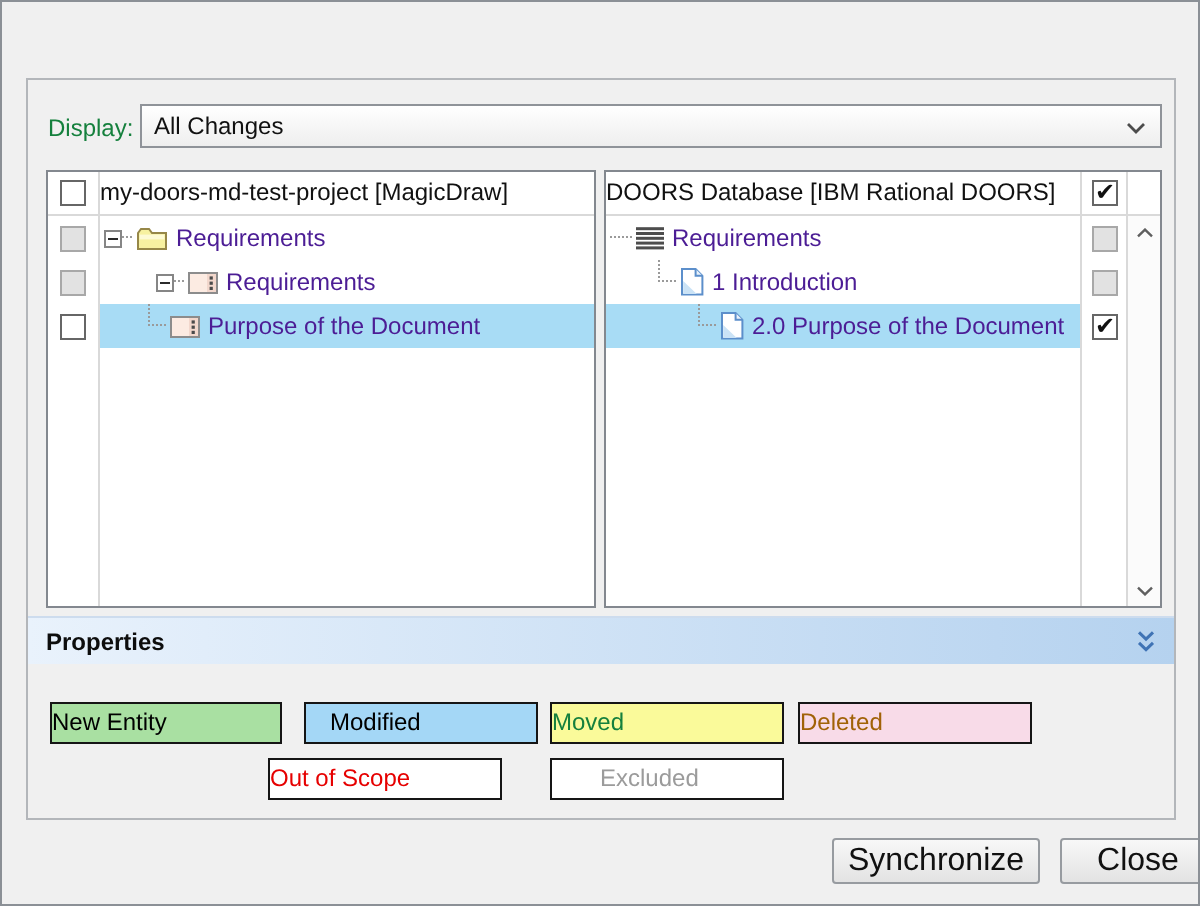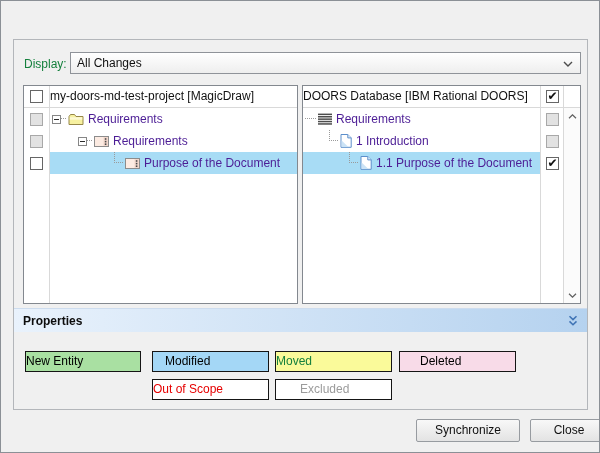--- a/index.html
+++ b/index.html
@@ -25,21 +25,21 @@
   .panel-right{left:301px;width:279px;}
   .cb-col{width:25px;flex:none;display:flex;flex-direction:column;}
   .cb-col-left{border-right:1px solid #d9d9d9;}
   .cb-col-right{width:22px;border-left:1px solid #d9d9d9;}
   .cb-cell{height:22px;flex:none;display:flex;align-items:center;justify-content:center;box-sizing:border-box;}
   .hdr-cell{border-bottom:1px solid #d9d9d9;}
   .tree-area{flex:1;min-width:0;display:flex;flex-direction:column;}
   .tree-hdr{height:22px;flex:none;line-height:21px;text-align:left;font-size:12px;color:#111;border-bottom:1px solid #d9d9d9;box-sizing:border-box;white-space:nowrap;overflow:hidden;}
   .trow{height:22px;flex:none;display:flex;align-items:center;font-size:12px;color:#4c1d95;white-space:nowrap;box-sizing:border-box;}
   .tlabel{margin-left:4px;}
-  .lvl0{padding-left:2px;}  .lvl1{padding-left:28px;}  .lvl2{padding-left:64px;}
+  .lvl0{padding-left:2px;}  .lvl1{padding-left:28px;}  .lvl2{padding-left:24px;}
   .rlvl0{padding-left:2px;} .rlvl1{padding-left:26px;} .rlvl2{padding-left:46px;}
   .icon{flex:none;display:inline-flex;margin-left:2px;}
   .toggle{position:relative;width:9px;height:9px;border:1px solid #868686;background:#fff;box-sizing:border-box;flex:none;}
   .toggle::after{content:"";position:absolute;left:1px;right:1px;top:3px;border-top:1px solid #2b2b2b;}
   .hdash{width:5px;height:1px;border-top:1px dotted #9a9a9a;flex:none;}
   .hdots{width:11px;height:1px;border-top:1px dotted #9a9a9a;flex:none;}
   .elbow{align-self:flex-start;width:9px;height:11px;border-left:1px dotted #9a9a9a;border-bottom:1px dotted #9a9a9a;box-sizing:border-box;flex:none;}
   .checkbox{width:13px;height:13px;border:1px solid #666;background:#fff;box-sizing:border-box;position:relative;flex:none;}
   .checkbox.disabled{background:#e2e2e2;border-color:#a8a8a8;}
   .checkbox.checked::after{content:"\2714";position:absolute;left:0;top:-2px;width:12px;text-align:center;font-size:12px;color:#101010;}
@@ -54,25 +54,25 @@
   .props-bar{position:absolute;left:13px;top:307px;width:573px;height:24px;background:linear-gradient(to right,#e9f2fc,#b5d2ef);display:flex;align-items:center;box-sizing:border-box;border-top:1px solid #cddcee;}
   .props-label{font-size:12px;font-weight:bold;color:#0d0d0d;padding-left:9px;}
   .props-chevron{position:absolute;right:9px;top:6px;}
 
   
   .chip{position:absolute;height:21px;border:1px solid #151515;box-sizing:border-box;text-align:left;line-height:19px;font-size:12px;}
   .chip-ne{left:24px;top:350px;width:116px;}
   .chip-mod{left:151px;top:350px;width:117px;padding-left:12px;}
   .chip-mov{left:274px;top:350px;width:117px;}
   .chip-del{left:398px;top:350px;width:117px;}
-  .chip-oos{left:151px;top:378px;width:117px;}
+  .chip-oos{left:133px;top:378px;width:117px;}
   .chip-exc{left:274px;top:378px;width:117px;padding-left:24px;}
 
   
-  .win-btn{position:absolute;top:418px;height:23px;border:1px solid #979ba0;border-radius:2px;background:linear-gradient(#f8f8f8,#e3e3e3);box-sizing:border-box;text-align:center;line-height:21px;font-size:12px;color:#111;}
+  .win-btn{position:absolute;top:418px;height:23px;border:1px solid #979ba0;border-radius:2px;background:linear-gradient(#f8f8f8,#e3e3e3);box-sizing:border-box;text-align:center;line-height:21px;font-size:16px;color:#111;}
   .btn-sync{left:415px;width:104px;}
   .btn-close{left:529px;width:78px;}
 </style>
 </head>
 <body>
 
 <div class="dialog">
 
 
   <div class="content-frame"></div>
@@ -174,21 +174,21 @@
       </div>
       <div class="trow rlvl2" style="background-color: rgb(168, 220, 245);">
         <span class="elbow"></span>
         <span class="icon">
           <svg width="12" height="14" viewBox="0 0 12 14">
             <path d="M1 0.5 H7.8 L11.2 3.9 V13.3 H1 Z" fill="#ffffff" stroke="#5c8fcb"></path>
             <path d="M1.6 13 L1.6 6.5 L8.4 13 Z" fill="#cbe3f6"></path>
             <path d="M7.8 0.5 V3.9 H11.2" fill="#e9f2fb" stroke="#5c8fcb"></path>
           </svg>
         </span>
-        <span class="tlabel">1.1 Purpose of the Document</span>
+        <span class="tlabel">2.0 Purpose of the Document</span>
       </div>
     </div>
     <div class="cb-col cb-col-right">
       <div class="cb-cell hdr-cell">
           <span class="checkbox checked"></span>
         </div>
       <div class="cb-cell">
           <span class="checkbox disabled"></span>
         </div>
       <div class="cb-cell">
@@ -217,20 +217,20 @@
   <div class="props-bar">
     <span class="props-label">Properties</span>
     <svg class="props-chevron" width="10" height="12" viewBox="0 0 10 12">
       <path d="M1.5 1.2 L5 4.6 L8.5 1.2 M1.5 6.4 L5 9.8 L8.5 6.4" stroke="#3f73b5" stroke-width="1.5" fill="none"></path>
     </svg>
   </div>
 
   <div class="chip chip-ne" style="background-color: rgb(169, 224, 162); color: rgb(0, 0, 0);">New Entity</div>
   <div class="chip chip-mod" style="background-color: rgb(164, 215, 246); color: rgb(0, 0, 0);">Modified</div>
   <div class="chip chip-mov" style="background-color: rgb(250, 250, 154); color: #15803d;">Moved</div>
-  <div class="chip chip-del" style="background-color: rgb(248, 219, 232); color: #000000; padding-left: 20px;">Deleted</div>
+  <div class="chip chip-del" style="background-color: rgb(248, 219, 232); color: #a16207;">Deleted</div>
   <div class="chip chip-oos" style="background-color: rgb(255, 255, 255); color: rgb(230, 0, 0);">Out of Scope</div>
   <div class="chip chip-exc" style="background-color: rgb(255, 255, 255); color: rgb(155, 155, 155);">Excluded</div>
 
   <div class="win-btn btn-sync">Synchronize</div>
   <div class="win-btn btn-close">Close</div>
 
 </div>
 
 </body></html>

